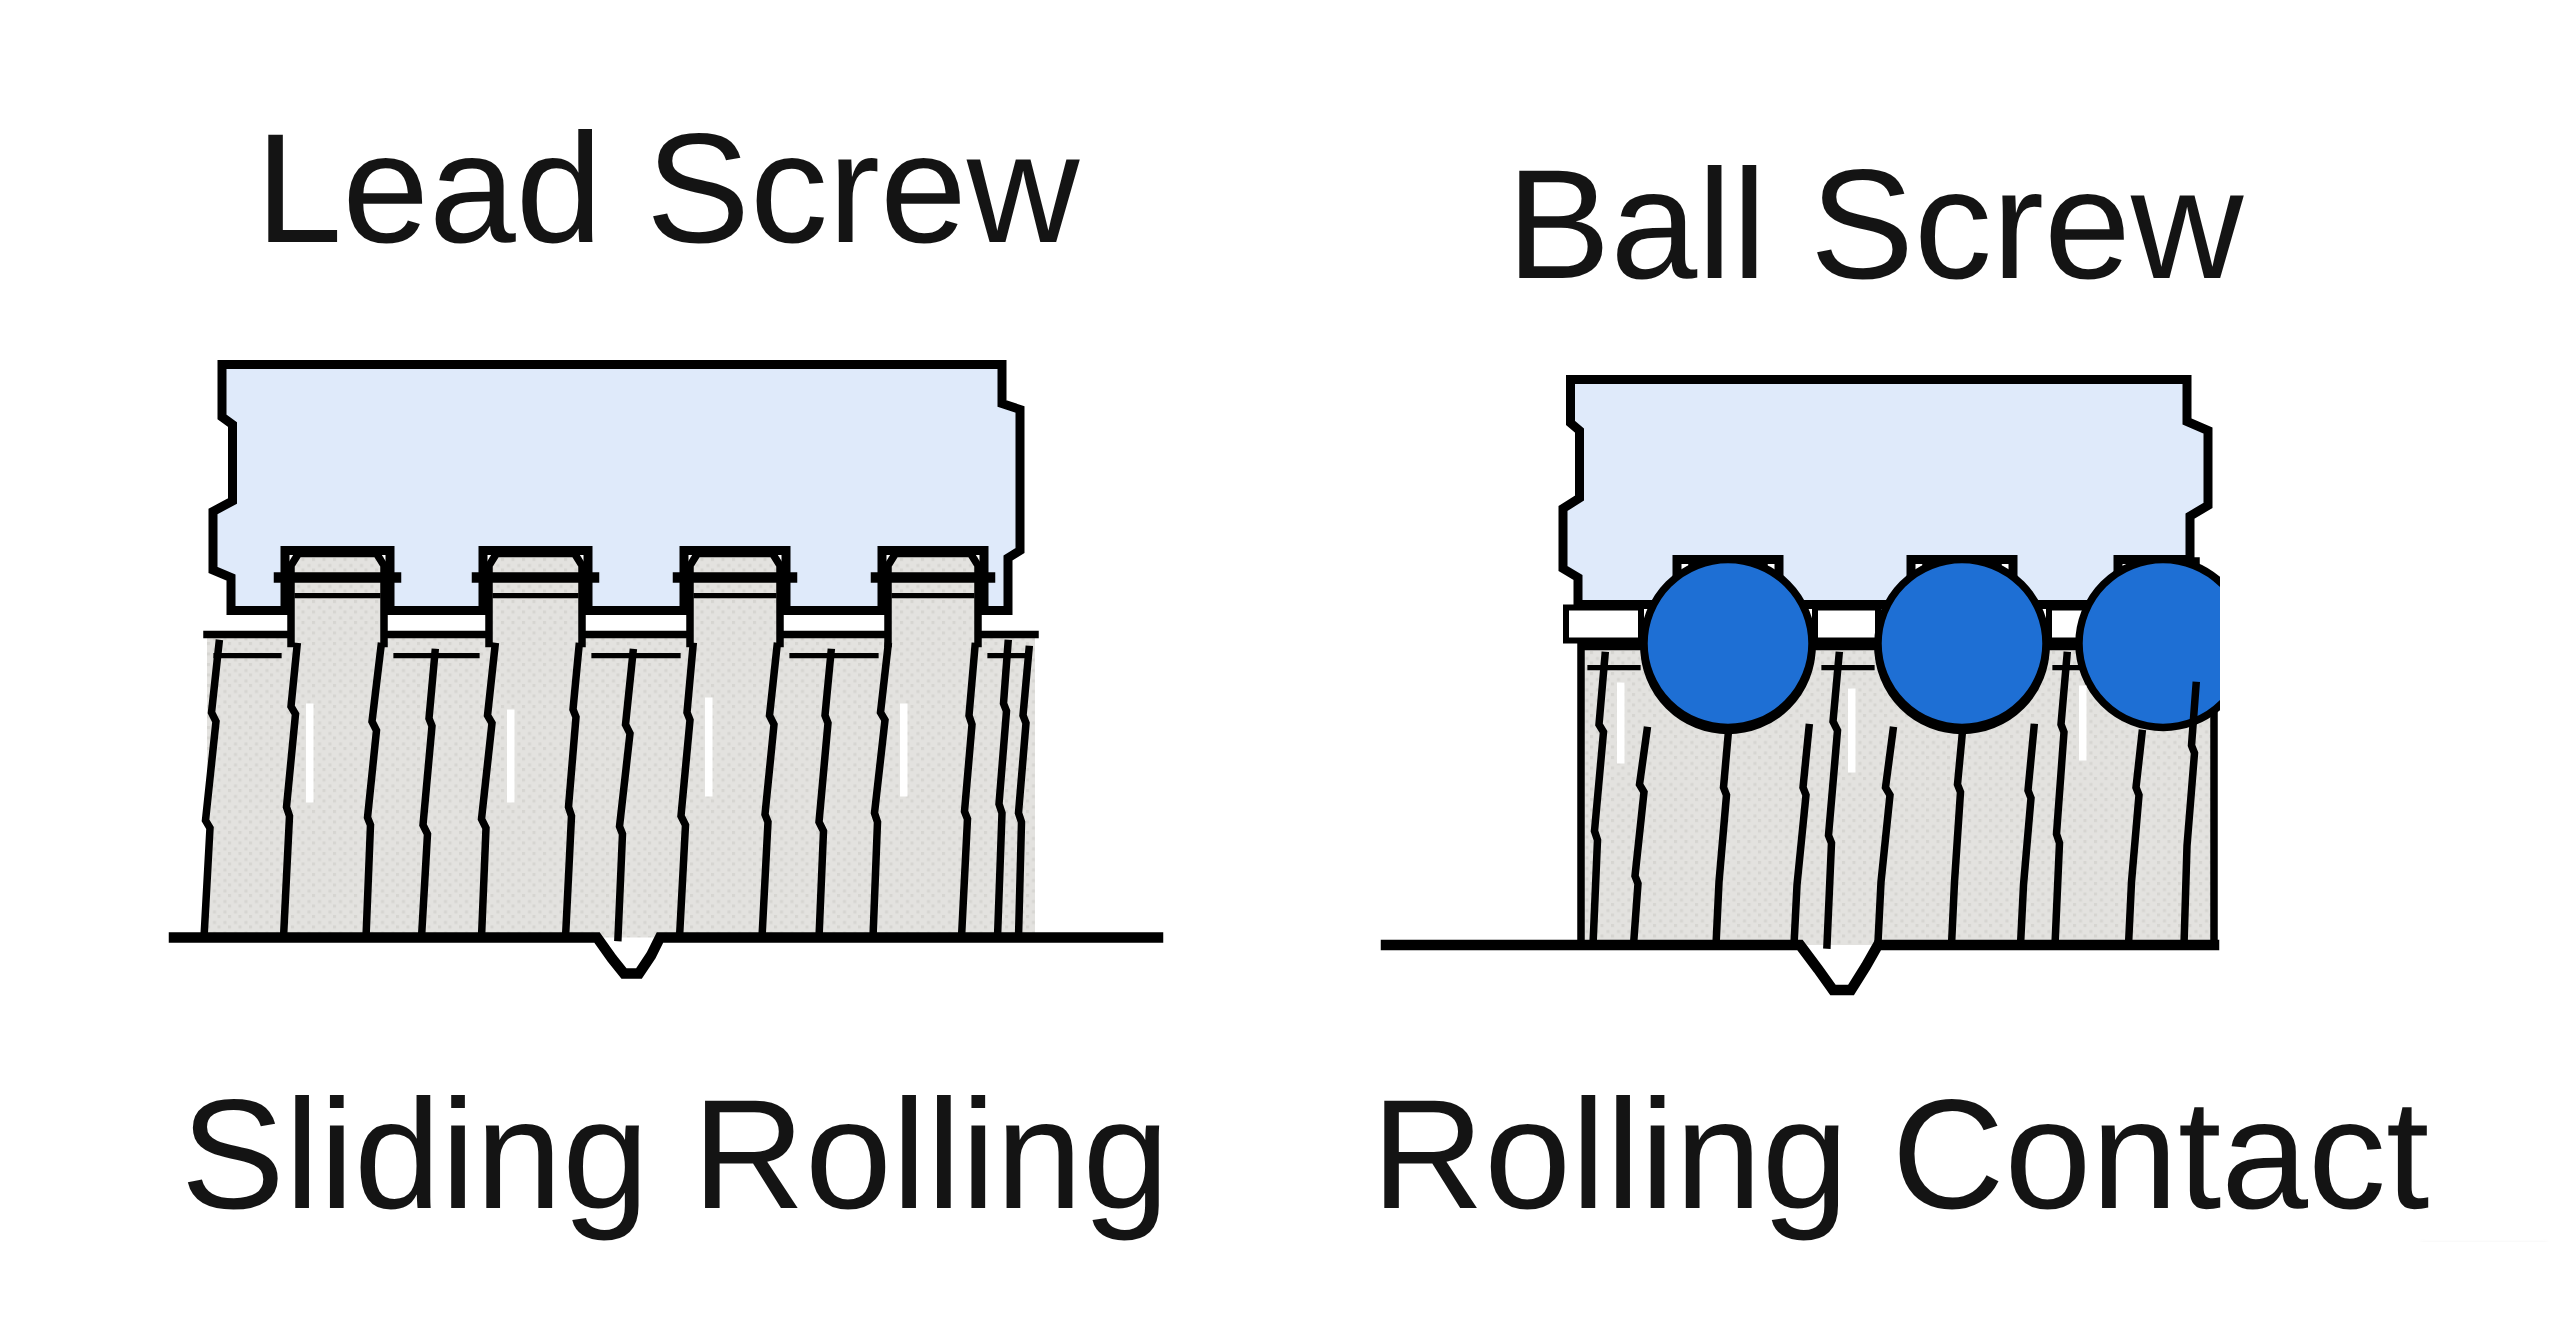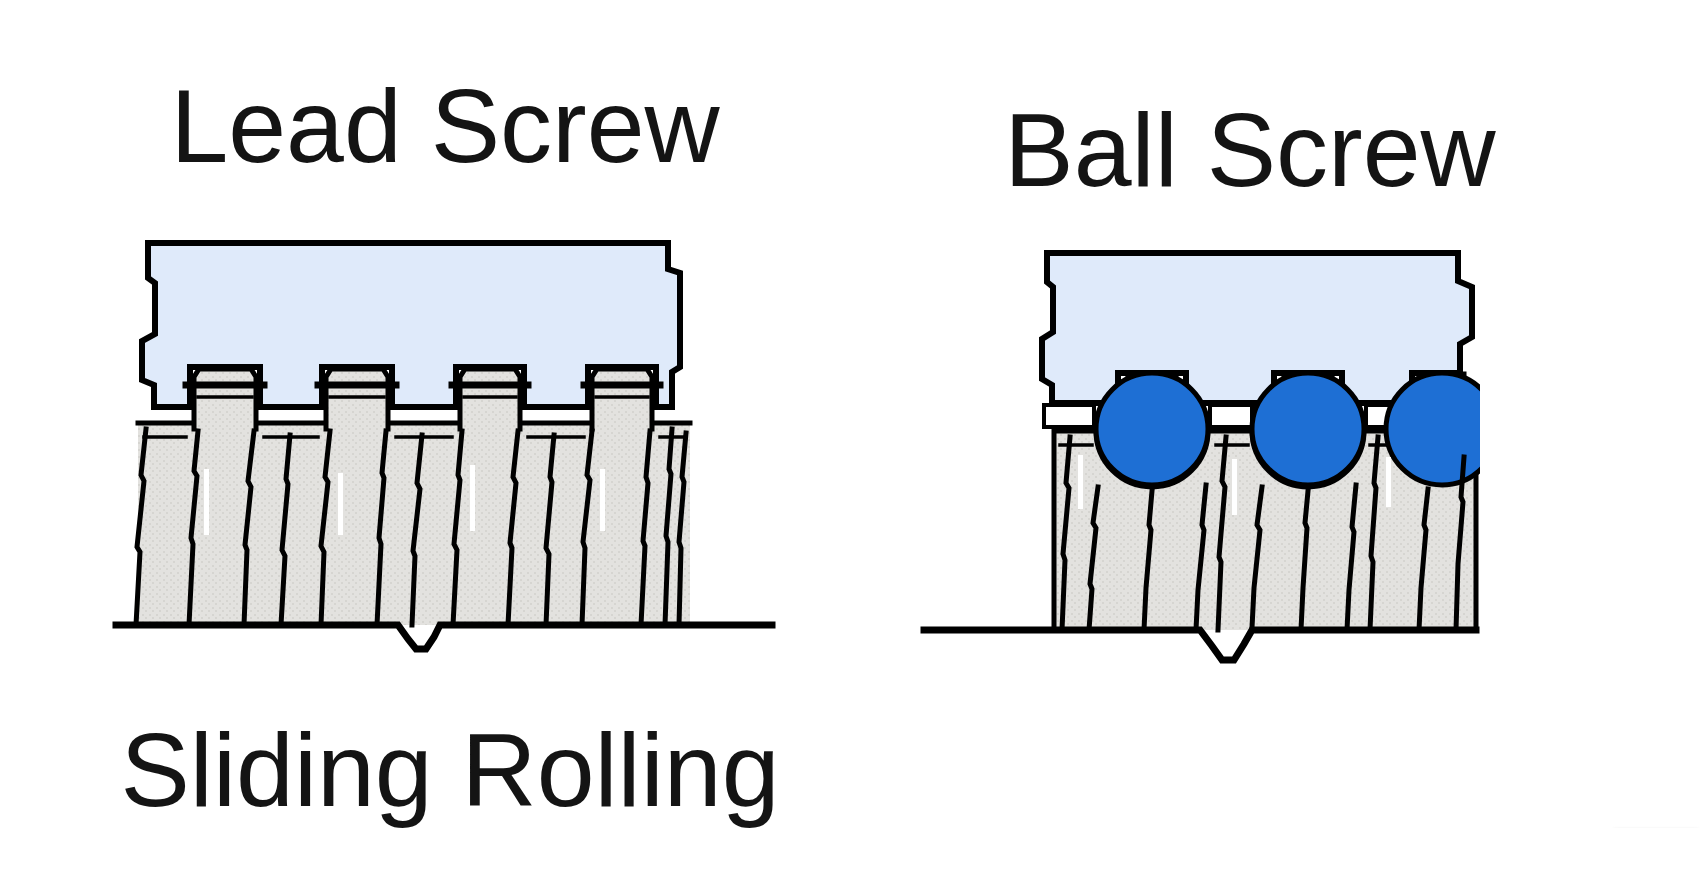--- a/index.html
+++ b/index.html
@@ -155,15 +155,16 @@
         <path d="M436,240 l-4,42 2,5 -5,58 -2,40"></path>
         <path d="M458,192 l-4,46 2,5 -5,68 2,6 -3,68"></path>
         <path d="M508,244 l-4,36 2,5 -5,58 -2,42"></path>
         <path d="M544,212 l-3,40 2,5 -5,62 -2,66"></path>
       </g>
     </g>
 
     <path class="ol w7" d="M4,385 H280 l12,16 10,14 12,0 10,-16 8,-14 H556"></path>
   </svg>
 
+  <div class="panel-caption right">Rolling Contact</div>
 
   <div class="watermark"></div>
 </div>
 
 </body></html>

